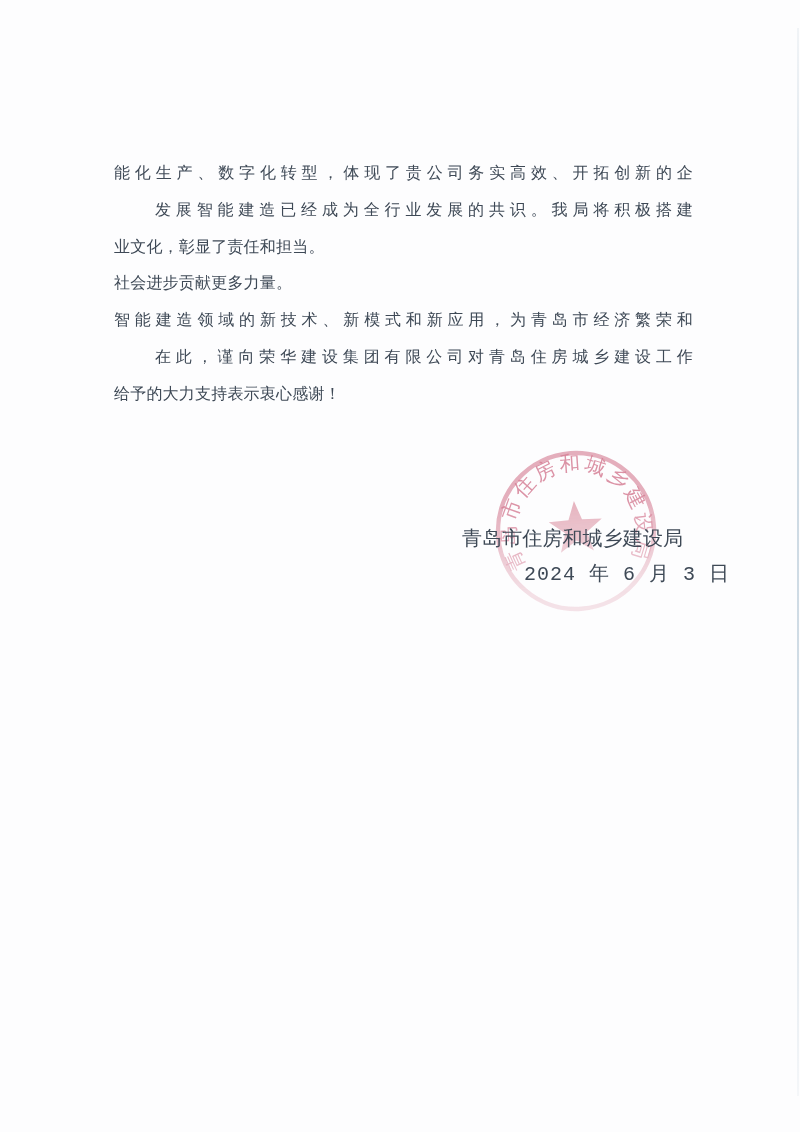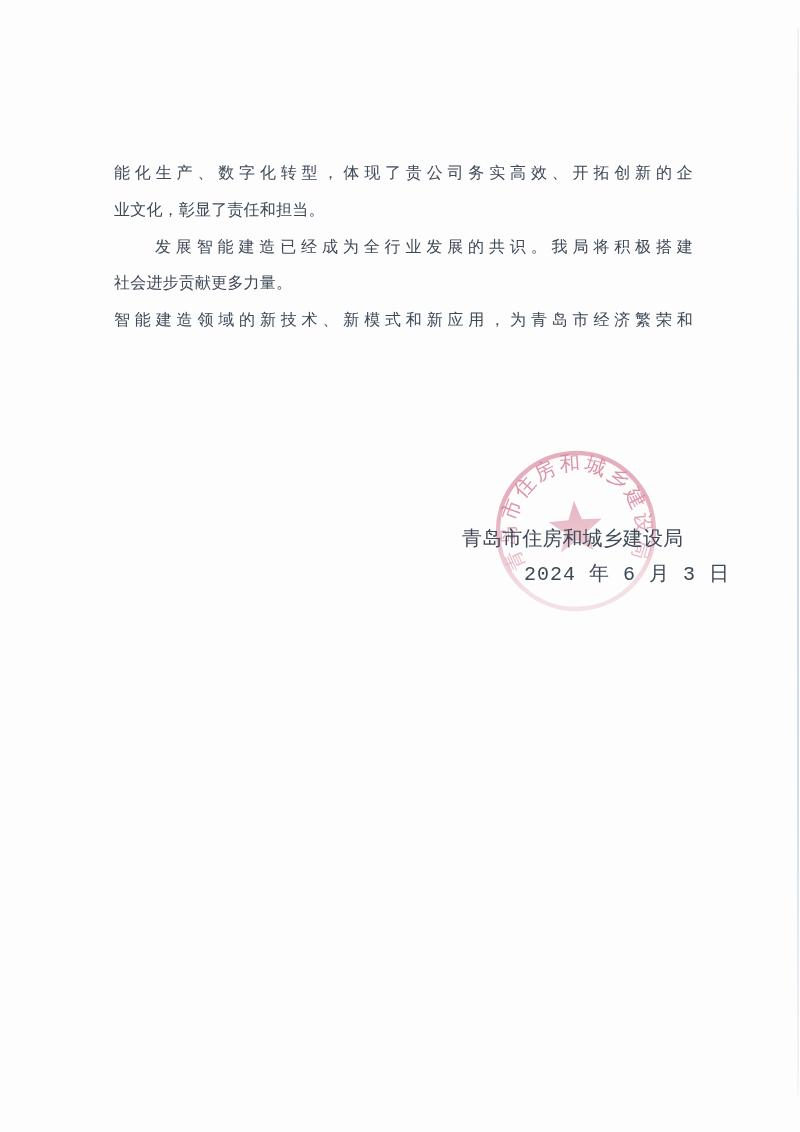--- a/index.html
+++ b/index.html
@@ -90,24 +90,26 @@
   }
   .seal svg { display: block; }
 </style>
 </head>
 <body>
 
 <div class="page">
 
   <div class="letter-body">
       <div class="line">能化生产、数字化转型，体现了贵公司务实高效、开拓创新的企</div>
+      <div class="line indent">发展智能建造已经成为全行业发展的共识。我局将积极搭建</div>
       <div class="line last">业文化，彰显了责任和担当。</div>
-      <div class="line indent">发展智能建造已经成为全行业发展的共识。我局将积极搭建</div>
       <div class="line last">社会进步贡献更多力量。</div>
       <div class="line">智能建造领域的新技术、新模式和新应用，为青岛市经济繁荣和</div>
+      <div class="line indent">在此，谨向荣华建设集团有限公司对青岛住房城乡建设工作</div>
+      <div class="line last">给予的大力支持表示衷心感谢！</div>
     </div>
 
   <div class="seal">
     <svg width="190" height="190" viewBox="-95 -95 190 190" xmlns="http://www.w3.org/2000/svg" xmlns:xlink="http://www.w3.org/1999/xlink">
       <g>
         <circle r="78" fill="none" stroke="#d57d93" stroke-width="4.5" opacity="0.75"></circle>
         <path id="sealArc" d="M -50,35 A 61,61 0 1 1 50,35" fill="none"></path>
         <text font-size="20.5" letter-spacing="3" fill="#cf6580" opacity="0.85" font-family="Liberation Serif, serif">
           <textPath href="#sealArc" xlink:href="#sealArc" startOffset="50%" text-anchor="middle">青岛市住房和城乡建设局</textPath>
         </text>

